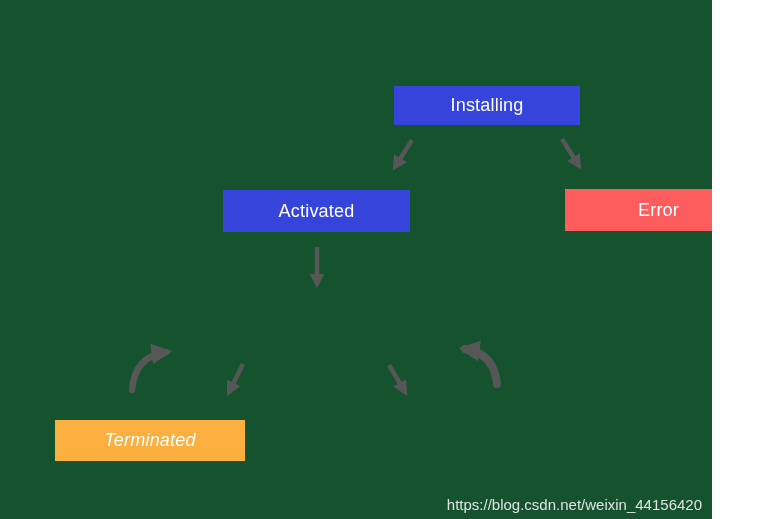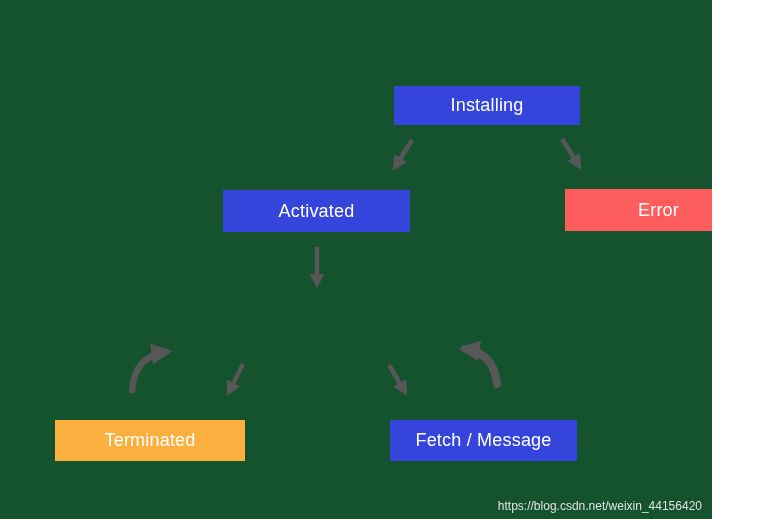--- a/index.html
+++ b/index.html
@@ -21,34 +21,34 @@
     display: flex;
     align-items: center;
     justify-content: center;
     color: #ffffff;
     font-size: 18px;
     letter-spacing: 0.2px;
     box-sizing: border-box;
   }
   .node-blue   { background: #3545db; }
   .node-red    { background: #fd5c5c; }
-  .node-orange { background: #fbaf3f; }
+  .node-orange { background: #fbaf3f; font-style: italic; }
 
   .node-installing { left: 394px; top: 86px;  width: 186px; height: 39px; }
   .node-activated  { left: 223px; top: 190px; width: 187px; height: 42px; }
   .node-error      { left: 565px; top: 189px; width: 187px; height: 42px; }
   .node-idle       { left: 223px; top: 310px; width: 187px; height: 40px; }
   .node-terminated { left: 55px;  top: 420px; width: 190px; height: 41px; }
   .node-fetch      { left: 390px; top: 420px; width: 187px; height: 41px; }
 
   .watermark {
     position: absolute;
     right: 10px;
     bottom: 6px;
-    font-size: 12px;
+    font-size: 15px;
     color: #e2e2e2;
     user-select: none;
   }
 </style>
 </head>
 <body>
 
 <div class="canvas">
 
   <svg class="arrow-layer" viewBox="0 0 782 519" xmlns="http://www.w3.org/2000/svg" aria-hidden="true">
@@ -86,19 +86,16 @@
 
   <div class="node node-blue node-activated">
     <span>Activated</span>
   </div>
 
 
   <div class="node node-orange node-terminated">
     <span>Terminated</span>
   </div>
 
-  <div class="node node-blue node-fetch">
-    <span>Fetch / Message</span>
-  </div>
 
   <div class="watermark">https://blog.csdn.net/weixin_44156420</div>
 
 </div>
 
 </body></html>

